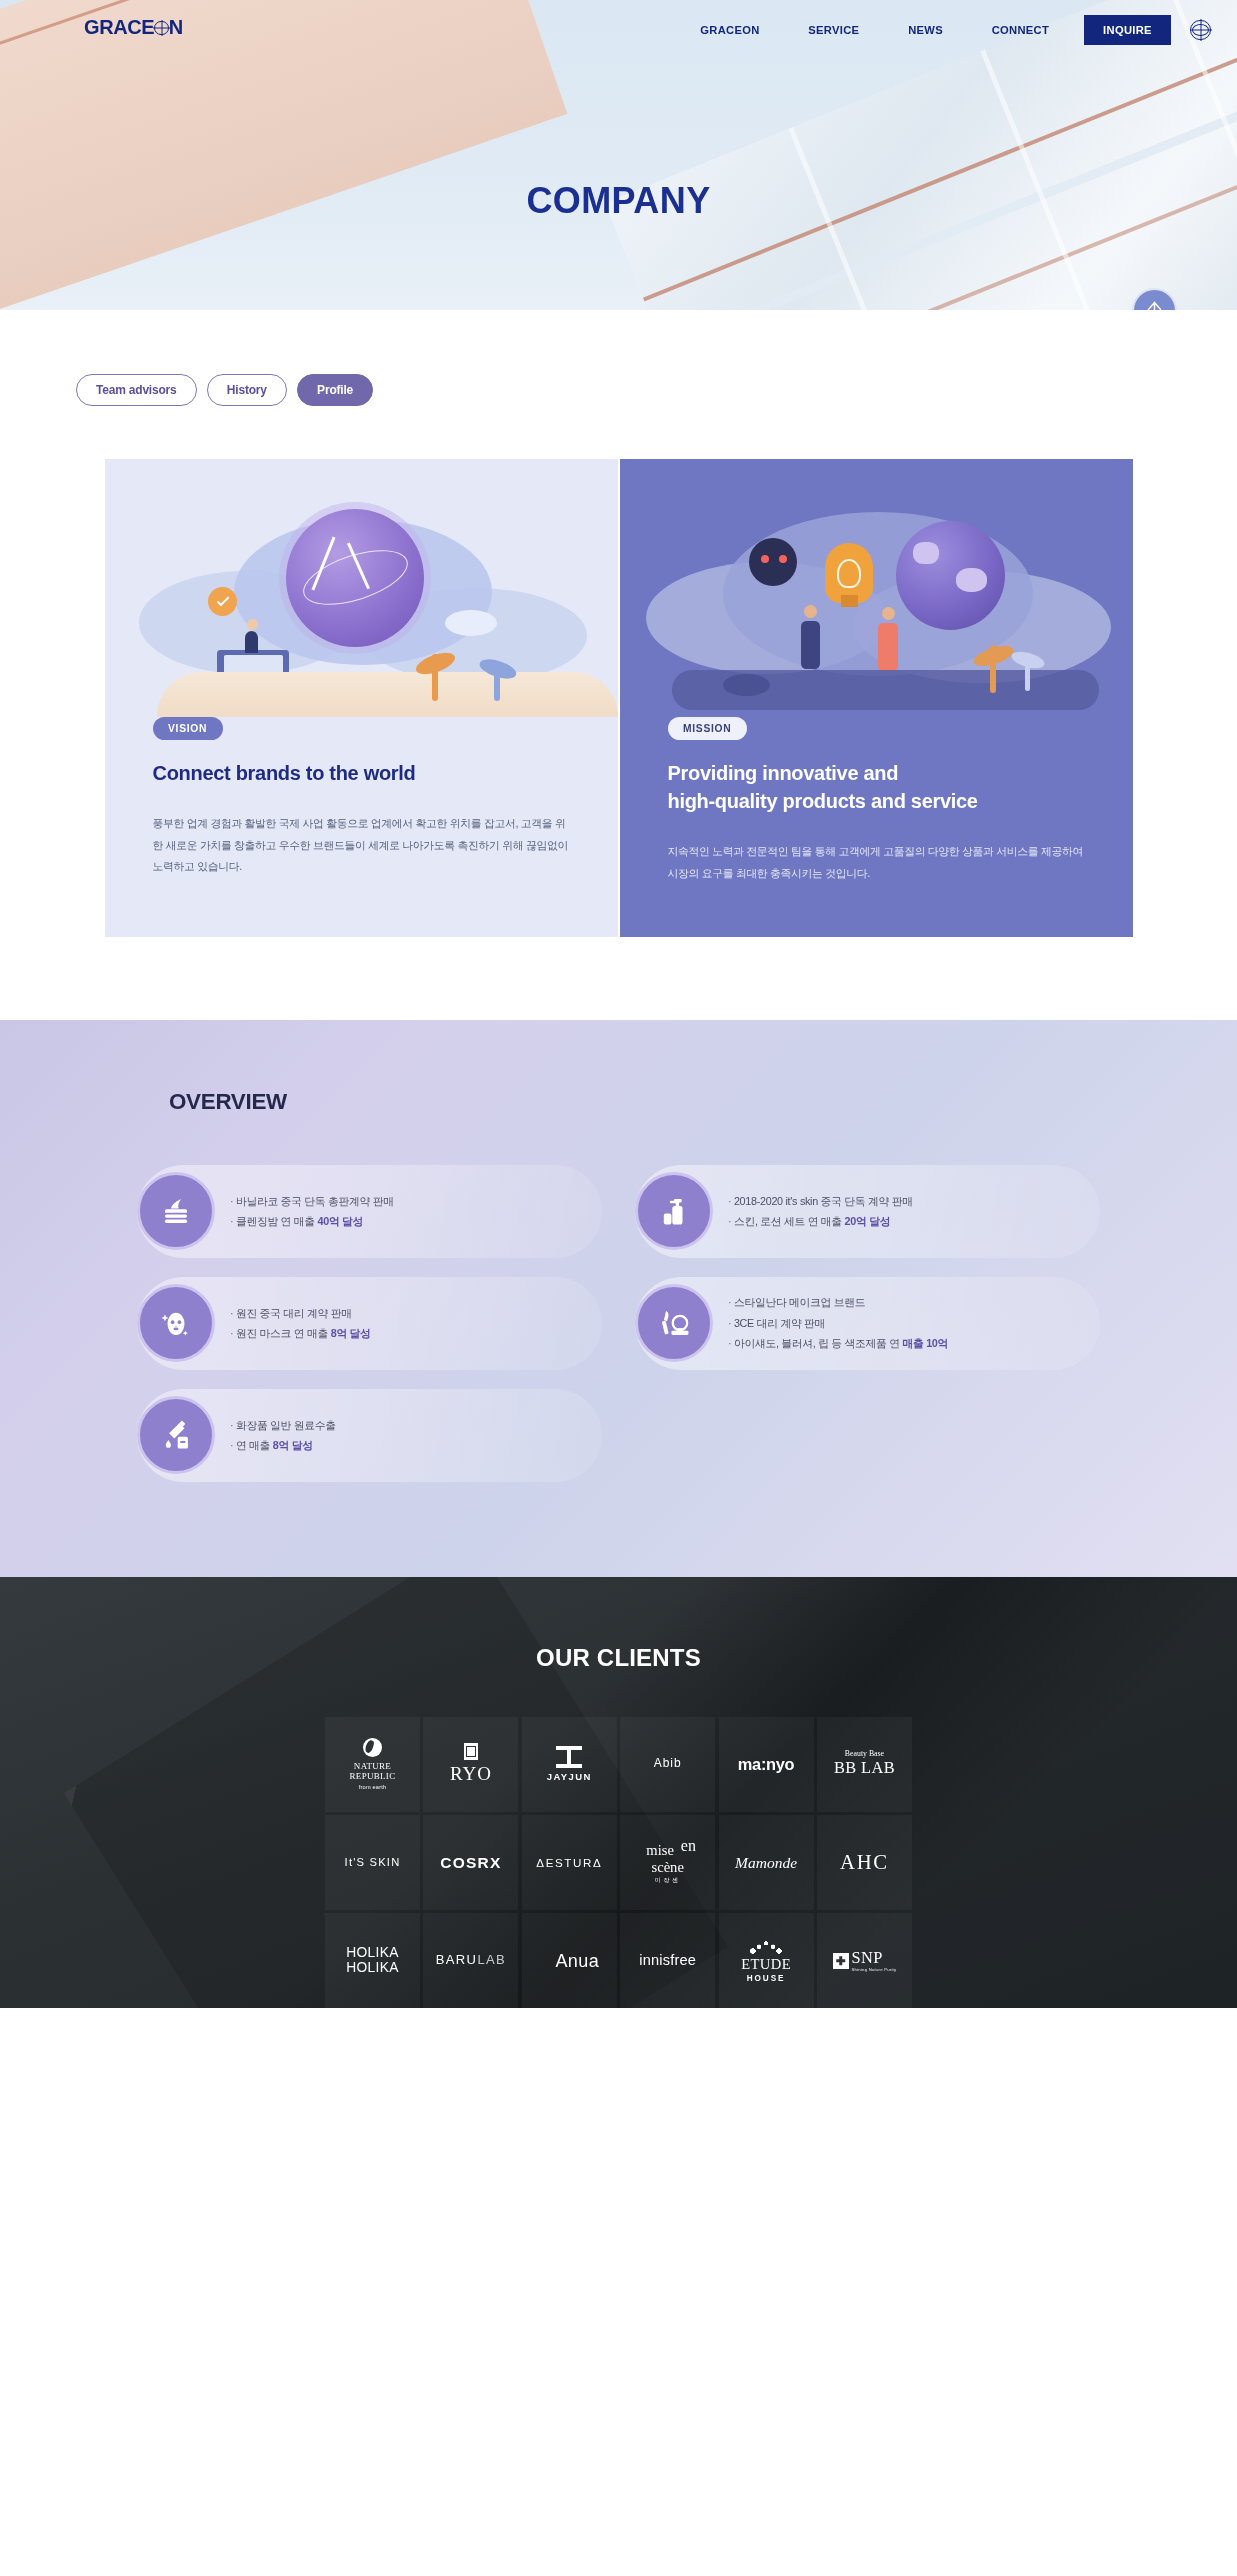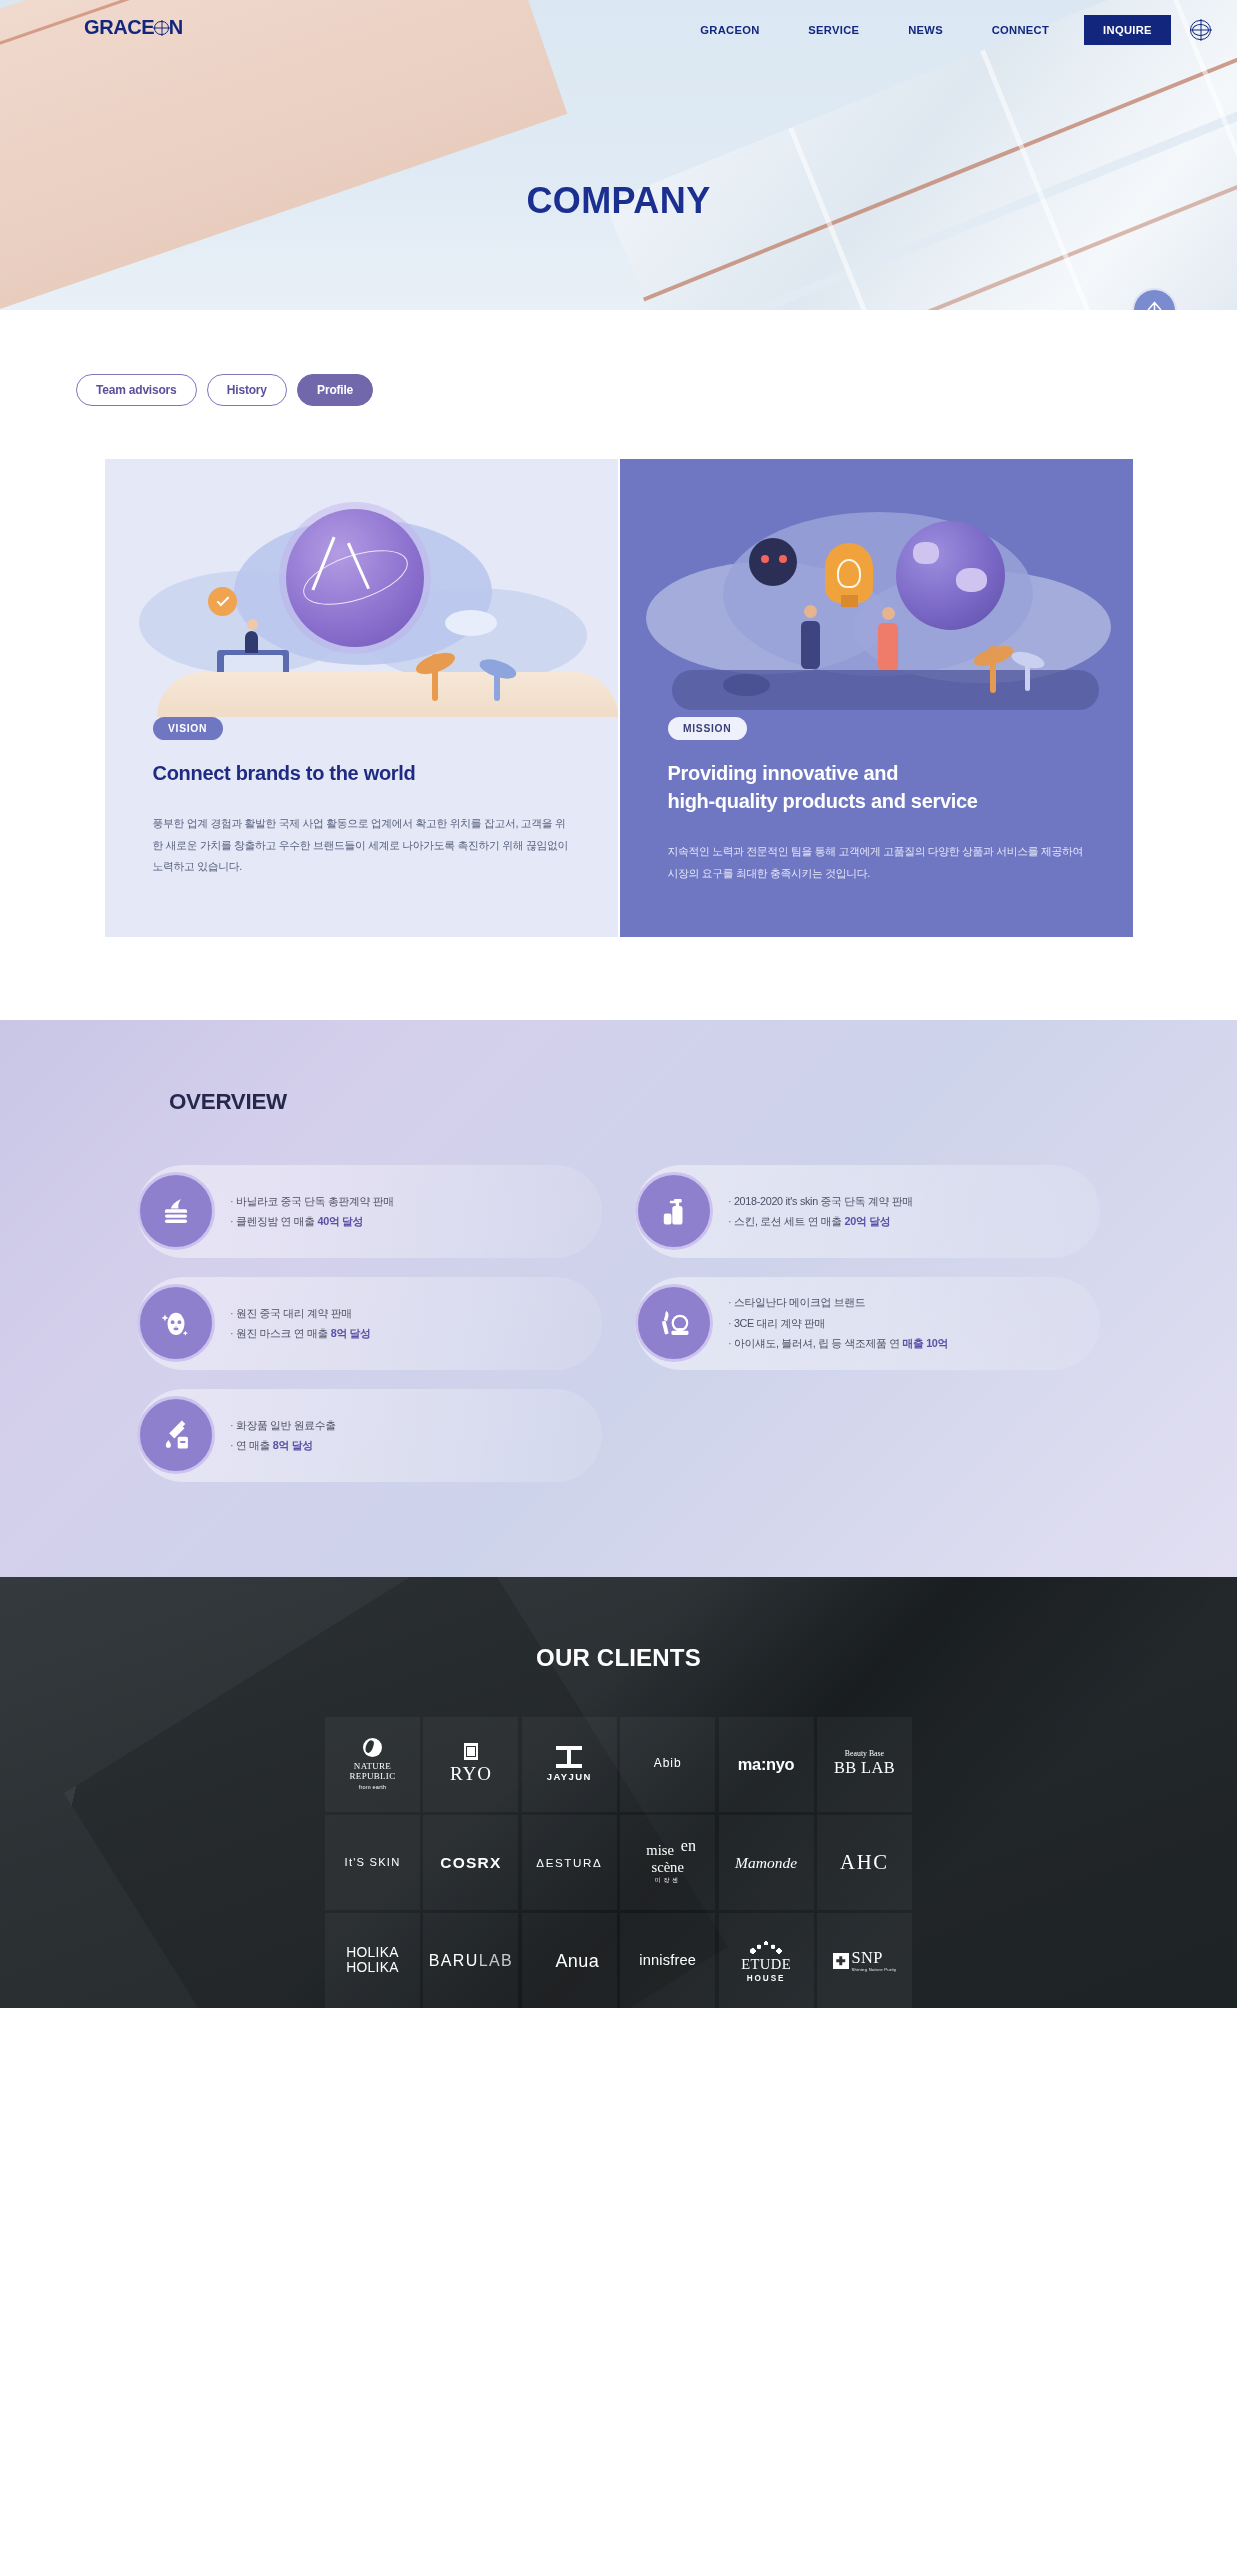--- a/index.html
+++ b/index.html
@@ -409,21 +409,21 @@
   .cl-cosrx { font-size: 15.5px; font-weight: 700; letter-spacing: 1.2px; }
   .cl-aestura { font-size: 11.6px; letter-spacing: 1.6px; }
   .cl-mise { font-family:"Liberation Serif", serif; position: relative; }
   .cl-mise .l1 { font-size: 14.6px; }
   .cl-mise .l2 { font-size: 14.6px; }
   .cl-mise .en { font-size: 16px; position: relative; left: 6.9px; top: -3.4px; }
   .cl-mise .kr { font-size: 6px; letter-spacing: 2.6px; margin-top:1.7px; font-family:"DejaVu Sans", sans-serif; }
   .cl-mamonde { font-family:"Liberation Serif", serif; font-style: italic; font-size: 15.5px; }
   .cl-ahc { font-family:"Liberation Serif", serif; font-size: 20.7px; letter-spacing: 1.7px; }
   .cl-holika { font-size: 13.8px; letter-spacing: 0.3px; line-height:1.05; }
-  .cl-barulab { font-size: 16px; letter-spacing: 1.4px; }
+  .cl-barulab { font-size: 13px; letter-spacing: 1.4px; }
   .cl-barulab .light { opacity: .75; }
   .cl-anua { font-size: 18px; letter-spacing: 0.4px; margin-left: 16px; }
   .cl-innisfree { font-size: 14.6px; letter-spacing: 0.2px; }
   .cl-etude .crown {
     width: 40px; height: 15.5px; margin: 0 auto 1.7px;
     background:
       radial-gradient(circle at 6.9px 12px, #fff 2.8px, transparent 2.9px),
       radial-gradient(circle at 33px 12px, #fff 2.8px, transparent 2.9px),
       radial-gradient(circle at 13px 7.8px, #fff 2.2px, transparent 2.4px),
       radial-gradient(circle at 27px 7.8px, #fff 2.2px, transparent 2.4px),

